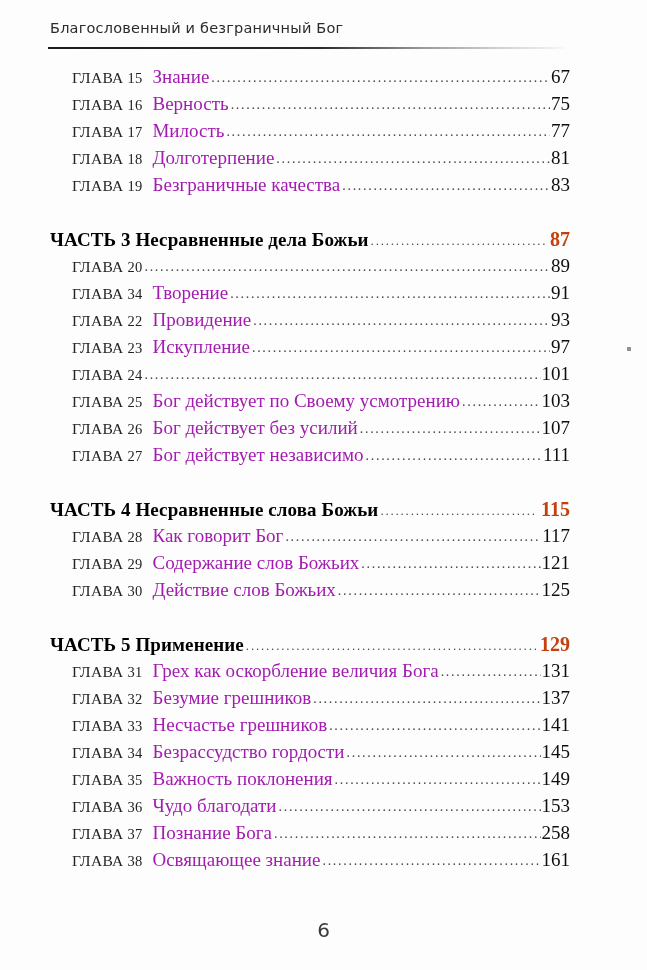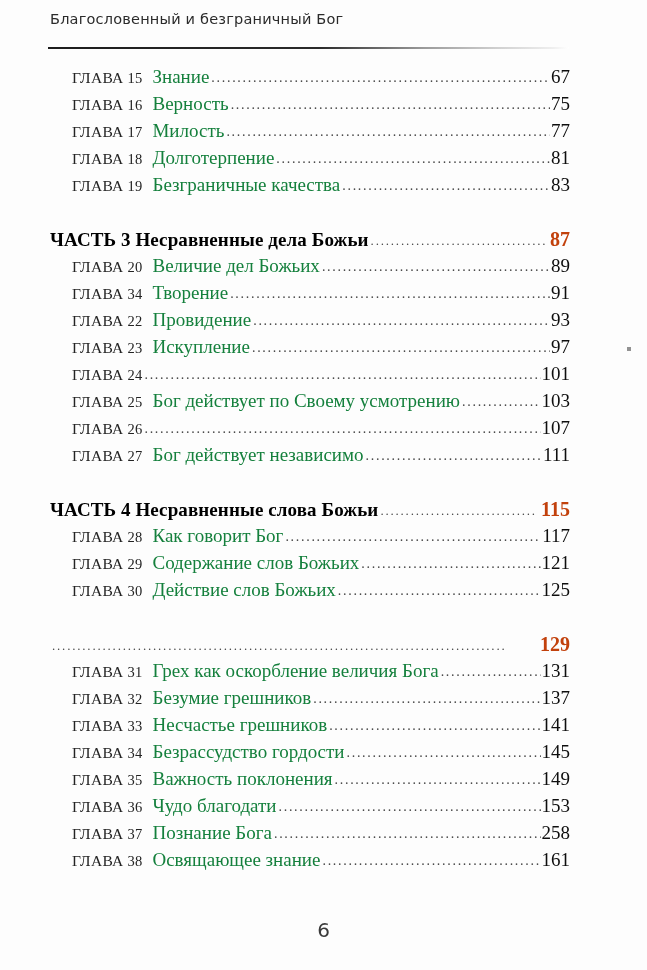--- a/index.html
+++ b/index.html
@@ -14,21 +14,21 @@
     background: #fdfdfd;
     overflow: hidden;
     font-family: "Liberation Serif", "DejaVu Serif", serif;
     color: #1a1a1a;
   }
 
   
   .running-head {
     position: absolute;
     left: 50px;
-    top: 11px;
+    top: 20px;
     width: 540px;
     font-family: "DejaVu Sans", "Liberation Sans", sans-serif;
     font-size: 14.5px;
     letter-spacing: 0.2px;
     color: #2b2b2b;
     white-space: nowrap;
   }
   .head-rule {
     position: absolute;
     left: 48px;
@@ -72,21 +72,21 @@
   .row.chapter .num {
     font-size: 14.5px;
     letter-spacing: 0.2px;
     color: #232323;
     margin-left: 4px;
     flex: 0 0 auto;
     text-align: center;
   }
   .row.chapter .title {
     font-size: 19px;
-    color: #15803d;
+    color: #a21caf;
     margin-left: 10px;
     flex: 0 0 auto;
   }
   .row.chapter .leader {
     flex: 1 1 auto;
     overflow: hidden;
     margin: 0 1px 0 2px;
     position: relative;
     bottom: 1px;
     font-size: 14px;
@@ -202,21 +202,20 @@
       </div>
       <div class="gap-before-part"></div>
       <div class="row part">
         <span class="ptitle">ЧАСТЬ 3 Несравненные дела Божьи</span>
         <span class="leader">..........................................................................................</span>
         <span class="pg">87</span>
       </div>
       <div class="row chapter">
         <span class="lbl">ГЛАВА</span>
         <span class="num">20</span>
-        <span class="title">Величие дел Божьих</span>
         <span class="leader">..........................................................................................</span>
         <span class="pg">89</span>
       </div>
       <div class="row chapter">
         <span class="lbl">ГЛАВА</span>
         <span class="num">34</span>
         <span class="title">Творение</span>
         <span class="leader">..........................................................................................</span>
         <span class="pg">91</span>
       </div>
@@ -243,20 +242,21 @@
       <div class="row chapter">
         <span class="lbl">ГЛАВА</span>
         <span class="num">25</span>
         <span class="title">Бог действует по Своему усмотрению</span>
         <span class="leader">..........................................................................................</span>
         <span class="pg">103</span>
       </div>
       <div class="row chapter">
         <span class="lbl">ГЛАВА</span>
         <span class="num">26</span>
+        <span class="title">Бог действует без усилий</span>
         <span class="leader">..........................................................................................</span>
         <span class="pg">107</span>
       </div>
       <div class="row chapter">
         <span class="lbl">ГЛАВА</span>
         <span class="num">27</span>
         <span class="title">Бог действует независимо</span>
         <span class="leader">..........................................................................................</span>
         <span class="pg">111</span>
       </div>
@@ -282,20 +282,21 @@
       </div>
       <div class="row chapter">
         <span class="lbl">ГЛАВА</span>
         <span class="num">30</span>
         <span class="title">Действие слов Божьих</span>
         <span class="leader">..........................................................................................</span>
         <span class="pg">125</span>
       </div>
       <div class="gap-before-part"></div>
       <div class="row part">
+        <span class="ptitle">ЧАСТЬ 5 Применение</span>
         <span class="leader">..........................................................................................</span>
         <span class="pg">129</span>
       </div>
       <div class="row chapter">
         <span class="lbl">ГЛАВА</span>
         <span class="num">31</span>
         <span class="title">Грех как оскорбление величия Бога</span>
         <span class="leader">..........................................................................................</span>
         <span class="pg">131</span>
       </div>

